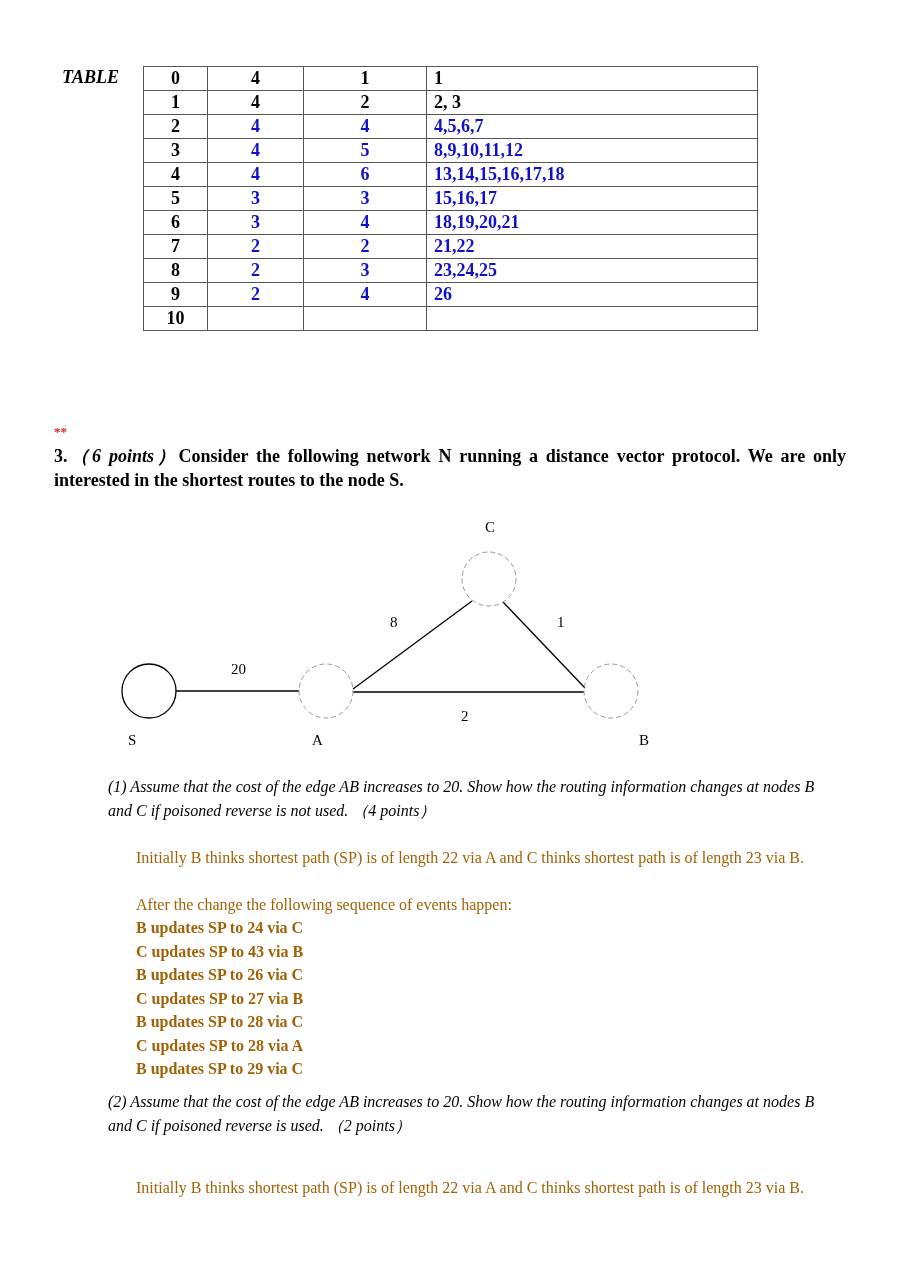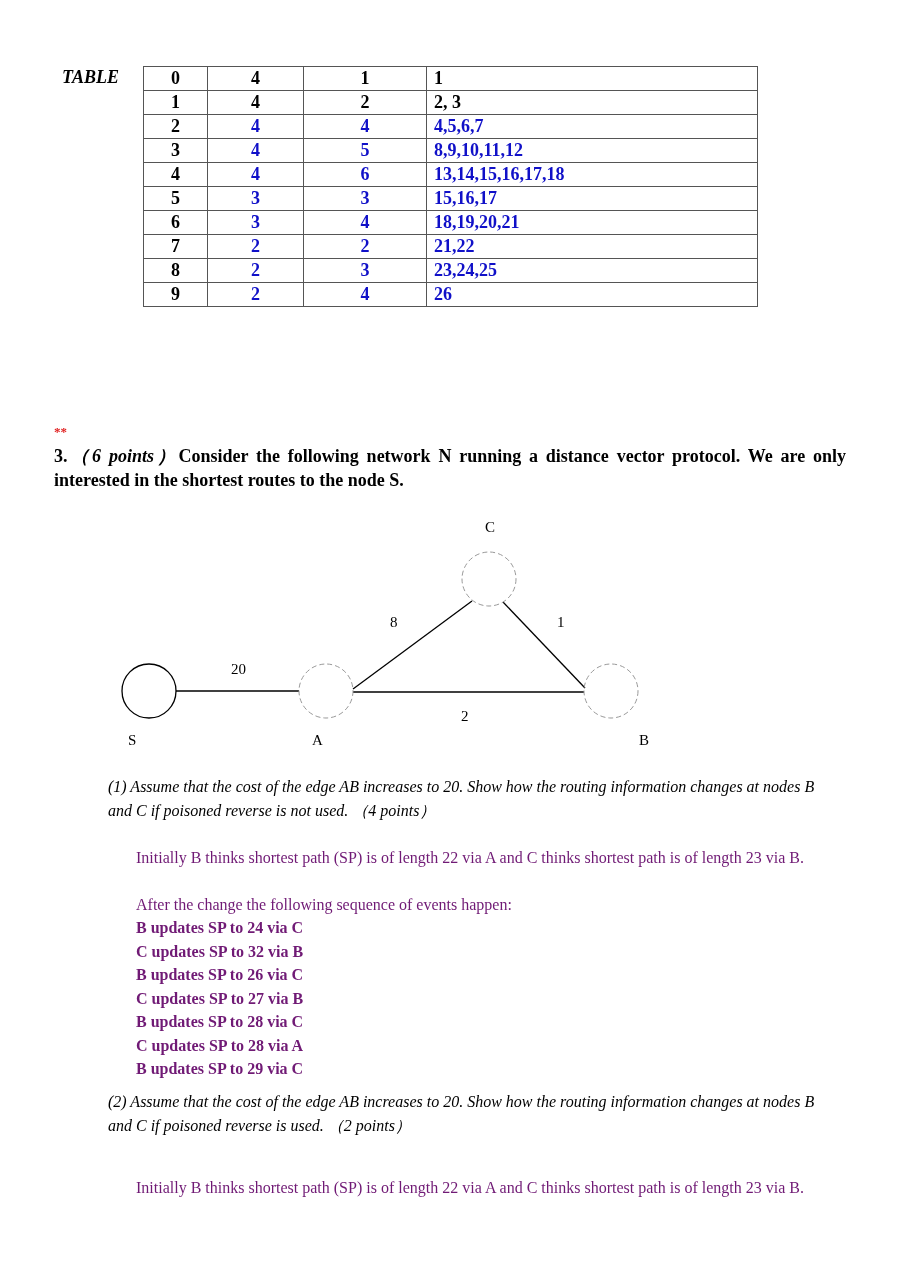--- a/index.html
+++ b/index.html
@@ -28,21 +28,21 @@
     .stars { left: 54px; top: 424px; color: #e02020; font-size: 13px; font-weight: bold; }
     .q-head {
       left: 54px; top: 444px; width: 792px; font-size: 18px; font-weight: bold;
       line-height: 24px; text-align: justify; text-align-last: left;
     }
     .q-head .pts { font-style: italic; }
     .diagram { left: 0; top: 0; }
     .sub-q {
       left: 108px; width: 745px; font-size: 16px; font-style: italic; line-height: 24px;
     }
-    .answer { left: 136px; font-size: 16px; color: #701a75; line-height: 23.5px; }
+    .answer { left: 136px; font-size: 16px; color: #a16207; line-height: 23.5px; }
     .seq div { height: 23.5px; font-weight: bold; }
   </style>
 </head>
 <body>
 
 <div class="abs table-label">TABLE</div>
 
 <table class="data">
   <tbody id="table-body">
       <tr>
@@ -98,20 +98,26 @@
         <td class="c1 blue">2</td>
         <td class="c2 blue">3</td>
         <td class="c3 blue">23,24,25</td>
       </tr>
       <tr>
         <td class="c0 black">9</td>
         <td class="c1 blue">2</td>
         <td class="c2 blue">4</td>
         <td class="c3 blue">26</td>
       </tr>
+      <tr>
+        <td class="c0 black">10</td>
+        <td class="c1 black"></td>
+        <td class="c2 black"></td>
+        <td class="c3 black"></td>
+      </tr>
     </tbody>
 </table>
 
 <div class="abs stars">**</div>
 
 <div class="abs q-head">
   <span>3.</span><span class="pts">（6 points）</span><span>Consider the following network N running a distance vector protocol.  We are only interested in the shortest routes to the node S.</span>
 </div>
 
 <svg class="abs diagram" width="900" height="760" style="font-family: 'Liberation Serif', serif; font-size: 15px;">
@@ -141,21 +147,21 @@
   <div>(1) Assume that the cost of the edge AB increases to 20. Show how the routing information changes at nodes B</div>
   <div>and C if poisoned reverse is not used.    （4 points）</div>
 </div>
 
 <div class="abs answer" style="top: 846px;">Initially B thinks shortest path (SP) is of length 22 via A and C thinks shortest path is of length 23 via B.</div>
 
 <div class="abs answer" style="top: 893px;">After the change the following sequence of events happen:</div>
 
 <div class="abs answer seq" style="top: 916px;">
   <div>B updates SP to 24 via C</div>
-  <div>C updates SP to 32 via B</div>
+  <div>C updates SP to 43 via B</div>
   <div>B updates SP to 26 via C</div>
   <div>C updates SP to 27 via B</div>
   <div>B updates SP to 28 via C</div>
   <div>C updates SP to 28 via A</div>
   <div>B updates SP to 29 via C</div>
 </div>
 
 <div class="abs sub-q" style="top: 1064px; margin-top: 26px;">
   <div>(2) Assume that the cost of the edge AB increases to 20. Show how the routing information changes at nodes B</div>
   <div>and C if poisoned reverse is used.    （2 points）</div>

